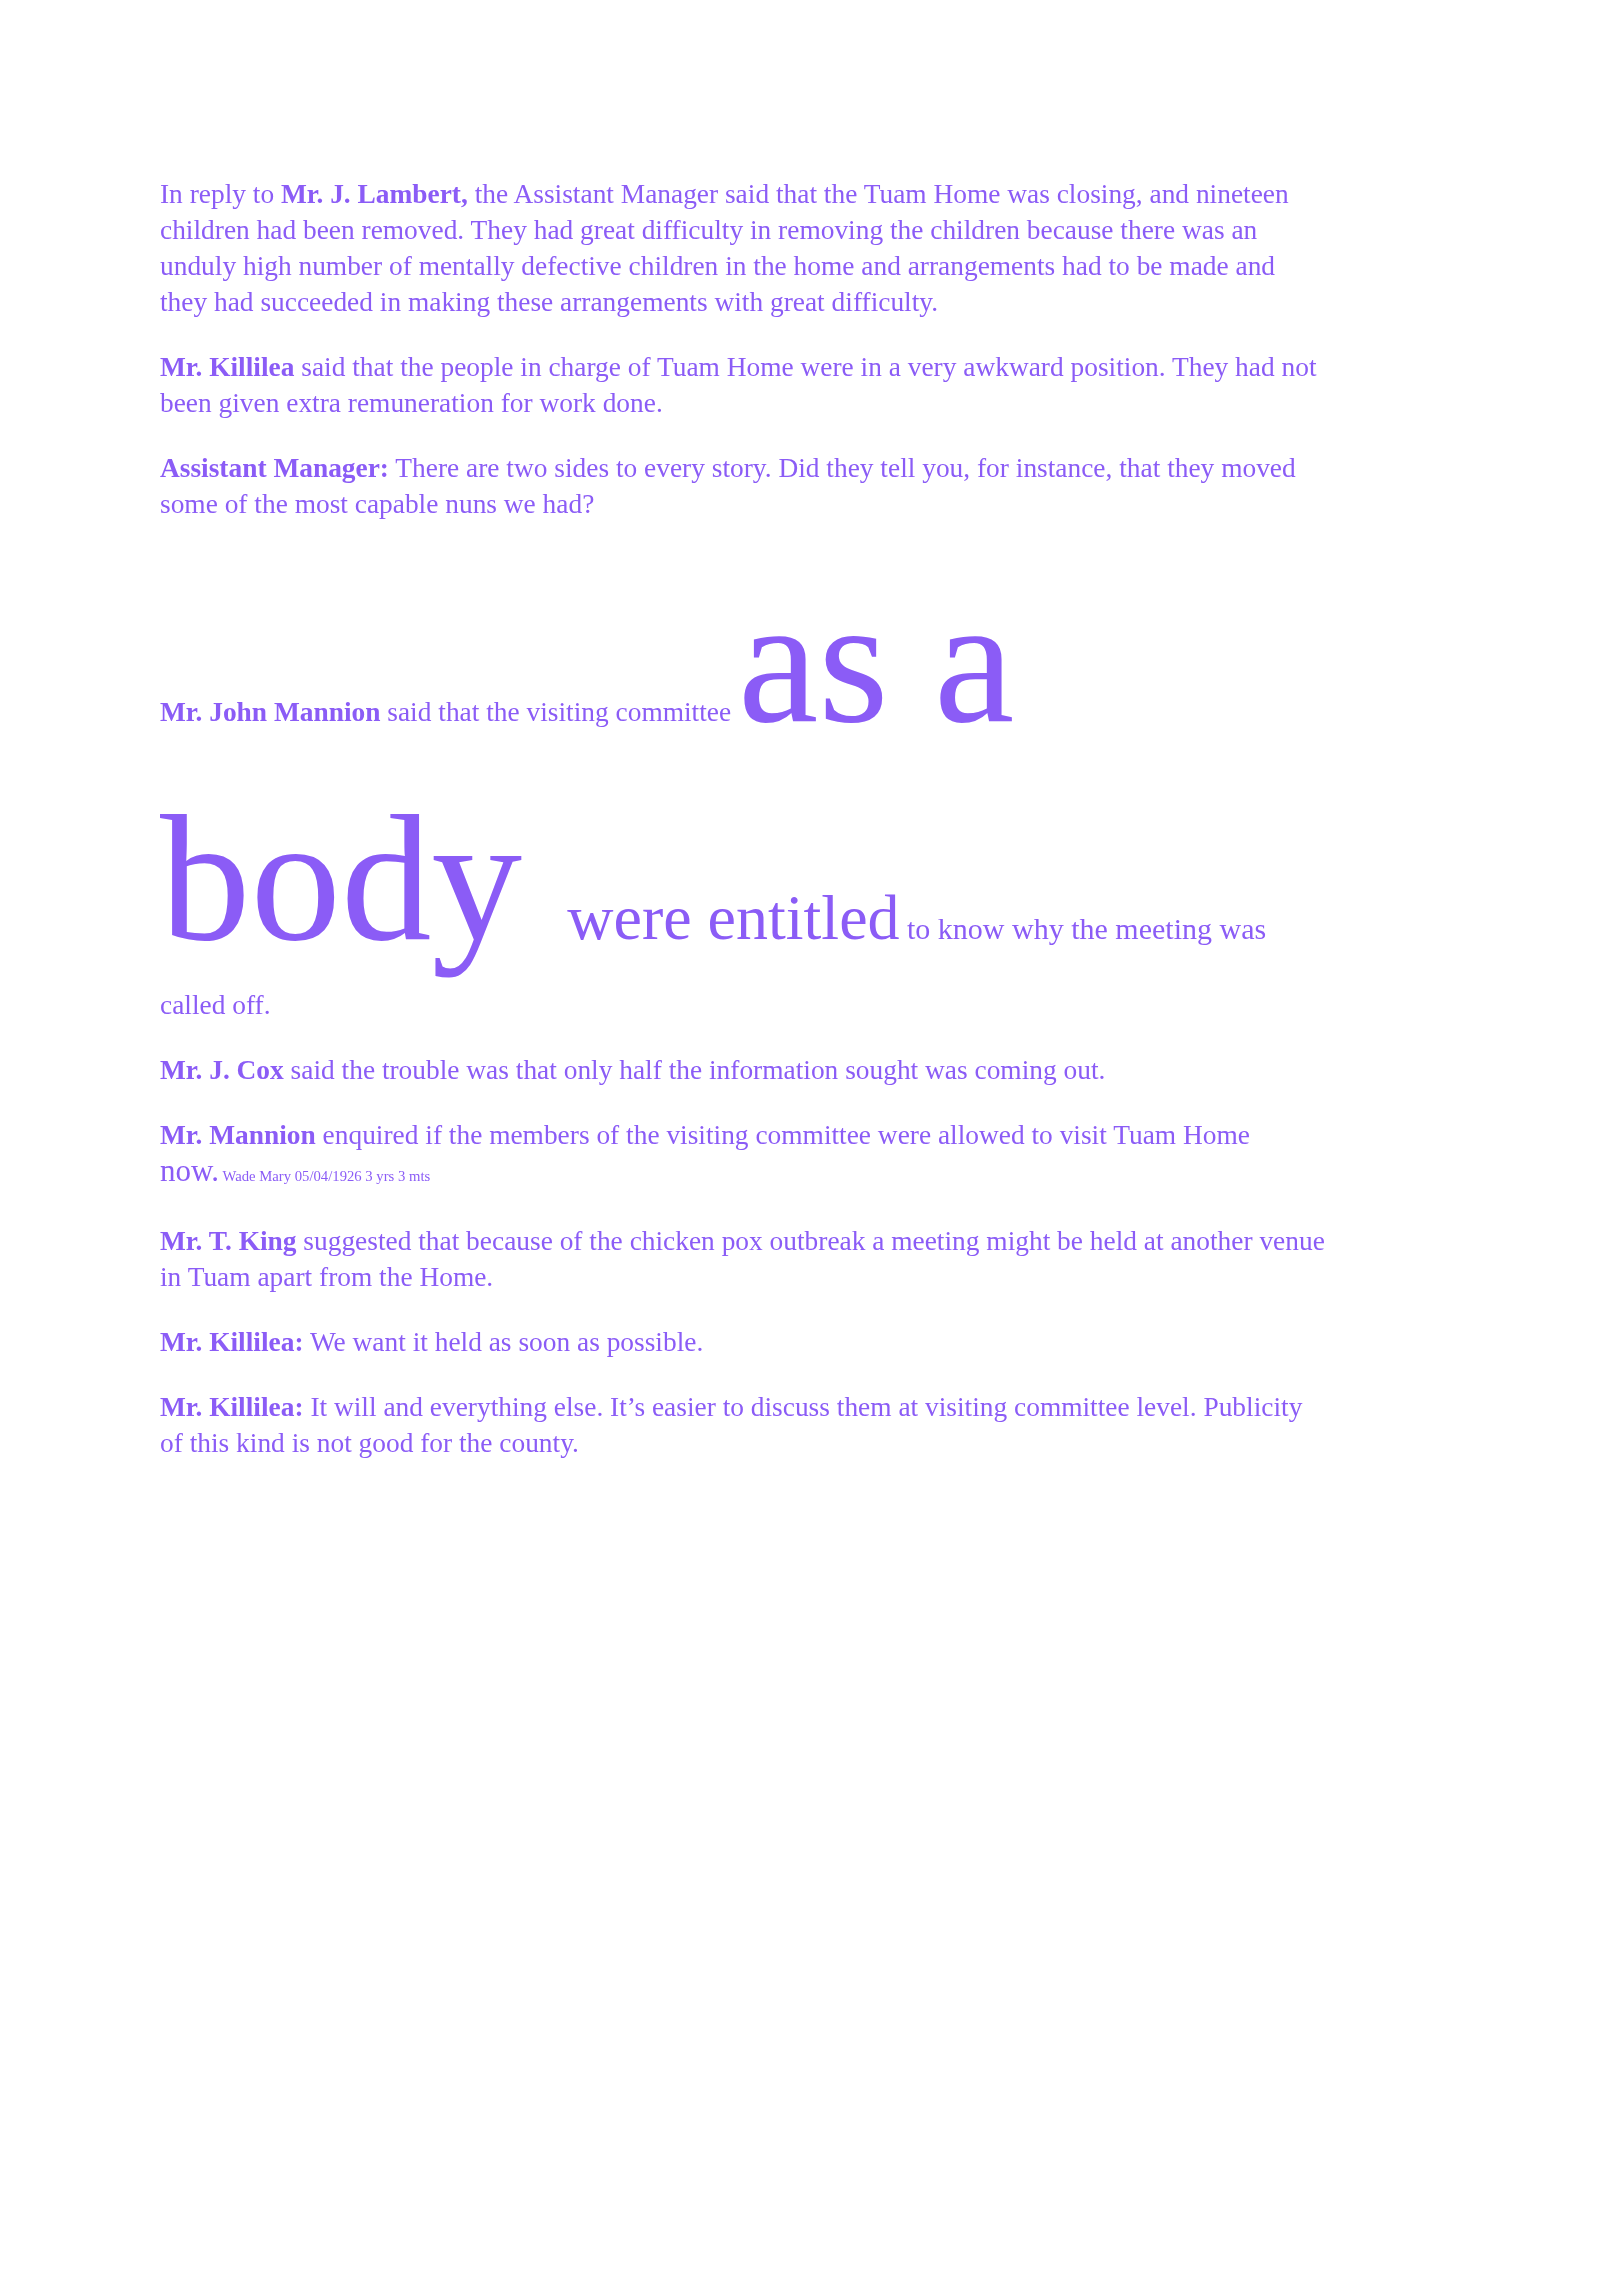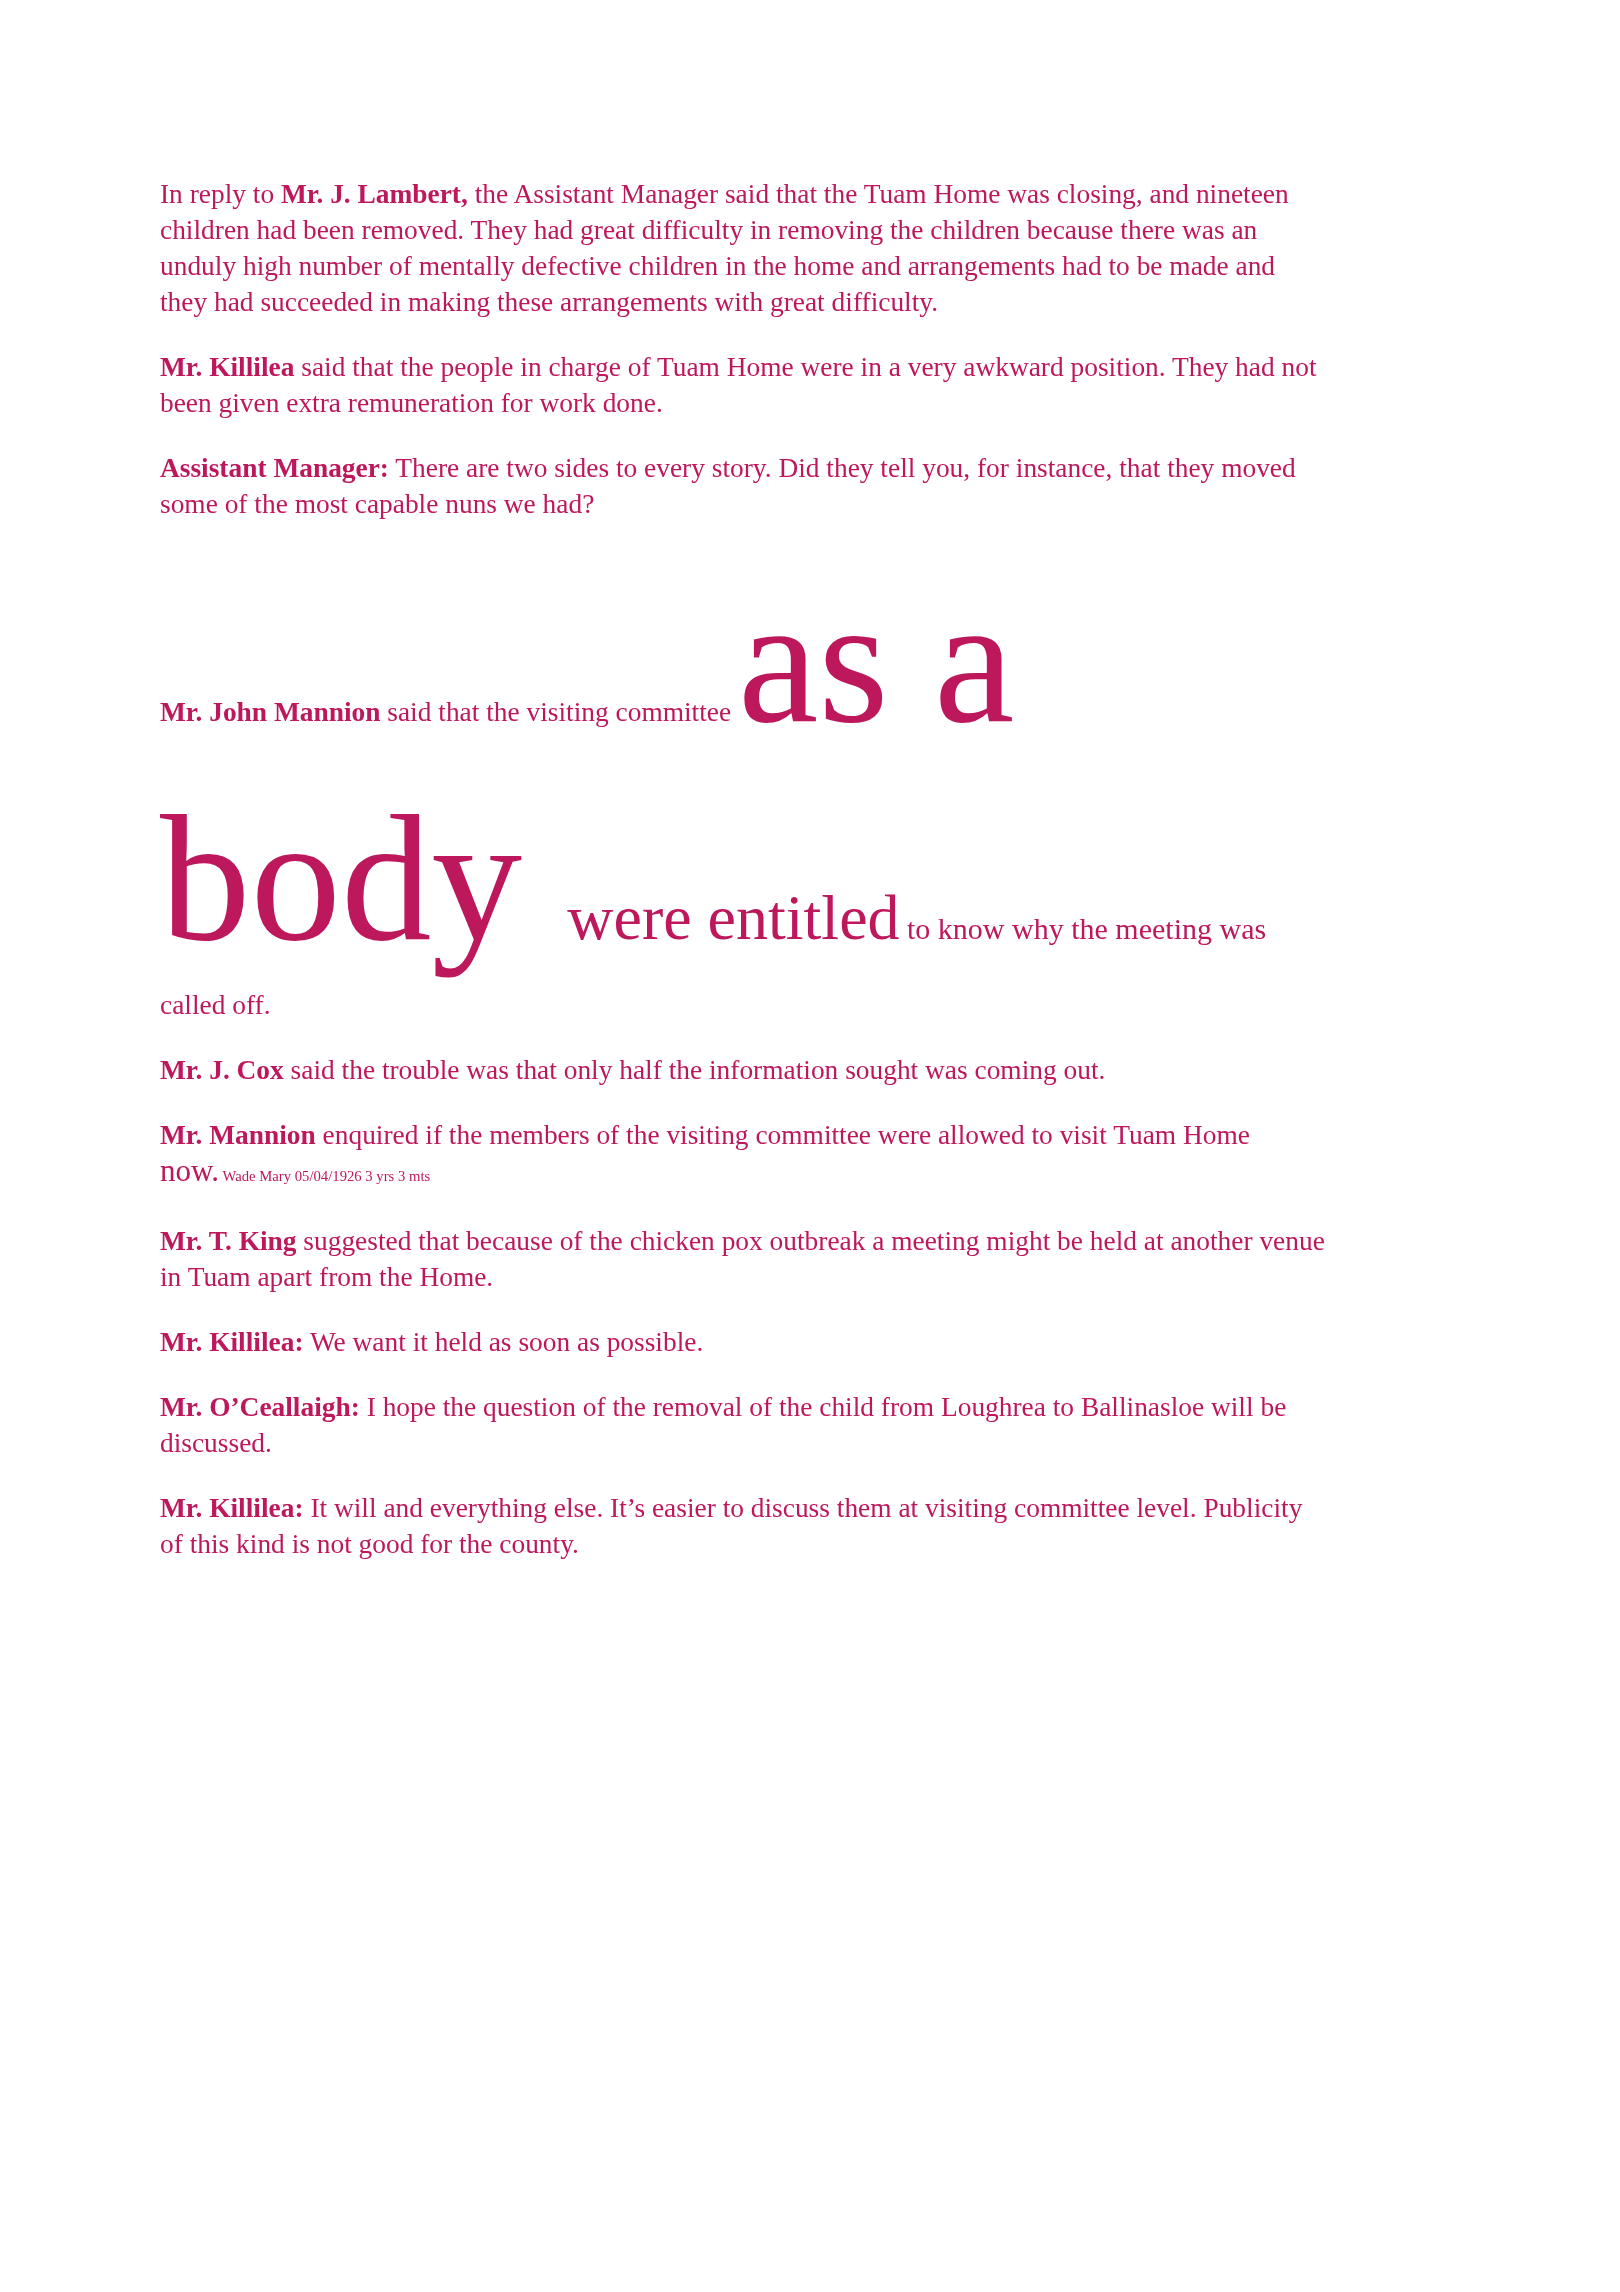--- a/index.html
+++ b/index.html
@@ -29,40 +29,39 @@
   }
   .huge  { font-size: 181px; line-height: 218px; }
   .med   { font-size: 64px; text-align: right; }
   .s31   { font-size: 30px; }
   .s32   { font-size: 31px; font-family: Liberation Serif, serif; }
   .tiny  { font-size: 14.7px; }
 </style>
 </head>
 <body style="background: rgb(255, 255, 255);">
 
-<main class="page" style="background: rgb(255, 255, 255); color: #be185d;">
+<main class="page" style="background: rgb(255, 255, 255); color: #8b5cf6;">
 
   <p class="para"><span>In reply to </span><b class="speaker">Mr. J. Lambert,</b><span> the Assistant Manager said that the Tuam Home was closing, and nineteen children had been removed. They had great difficulty in removing the children because there was an unduly high number of mentally defective children in the home and arrangements had to be made and they had succeeded in making these arrangements with great difficulty.</span></p>
 
 
   <p class="para"><b class="speaker">Mr. Killilea</b><span> said that the people in charge of Tuam Home were in a very awkward position. They had not been given extra remuneration for work done.</span></p>
 
   <p class="para"><b class="speaker">Assistant Manager:</b><span> There are two sides to every story. Did they tell you, for instance, that they moved some of the most capable nuns we had?</span></p>
 
   <p class="para"><b class="speaker">Mr. John Mannion</b><span> said that the visiting committee </span><span class="huge">as a</span><br><span class="huge">body </span><span class="med">were entitled</span><span class="s31"> to know why the meeting was</span><br><span>called off.</span></p>
 
   <p class="para"><b class="speaker">Mr. J. Cox</b><span> said the trouble was that only half the information sought was coming out.</span></p>
 
 
   <p class="para"><b class="speaker">Mr. Mannion</b><span> enquired if the members of the visiting committee were allowed to visit Tuam Home</span><br><span class="s32">now.</span><span class="tiny"> Wade Mary 05/04/1926 3 yrs 3 mts</span></p>
 
   <p class="para"><b class="speaker">Mr. T. King</b><span> suggested that because of the chicken pox outbreak a meeting might be held at another venue in Tuam apart from the Home.</span></p>
 
   <p class="para"><b class="speaker">Mr. Killilea:</b><span> We want it held as soon as possible.</span></p>
 
-  <p class="para"><b class="speaker">Mr. O’Ceallaigh:</b><span> I hope the question of the removal of the child from Loughrea to Ballinasloe will be discussed.</span></p>
 
   <p class="para"><b class="speaker">Mr. Killilea:</b><span> It will and everything else. It’s easier to discuss them at visiting committee level. Publicity of this kind is not good for the county.</span></p>
 
 
 
 </main>
 
 
 </body></html>

